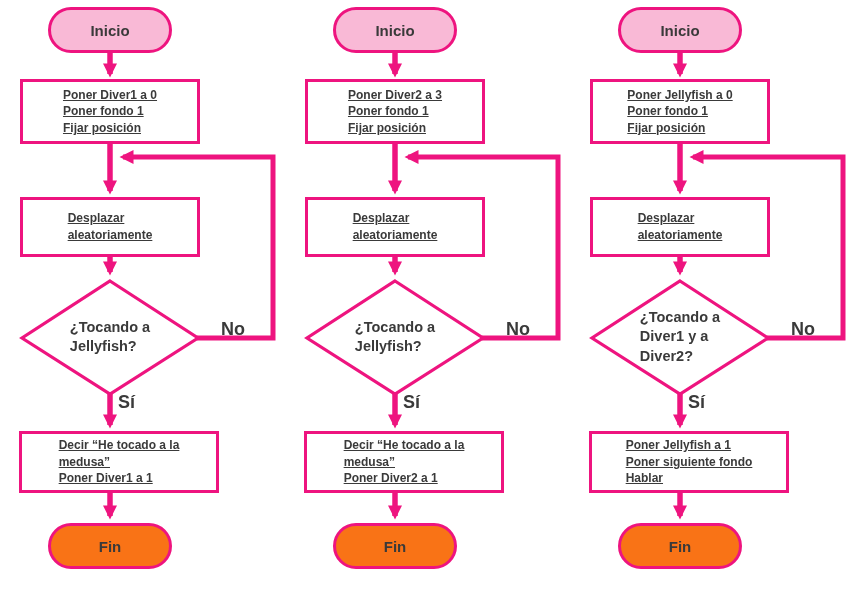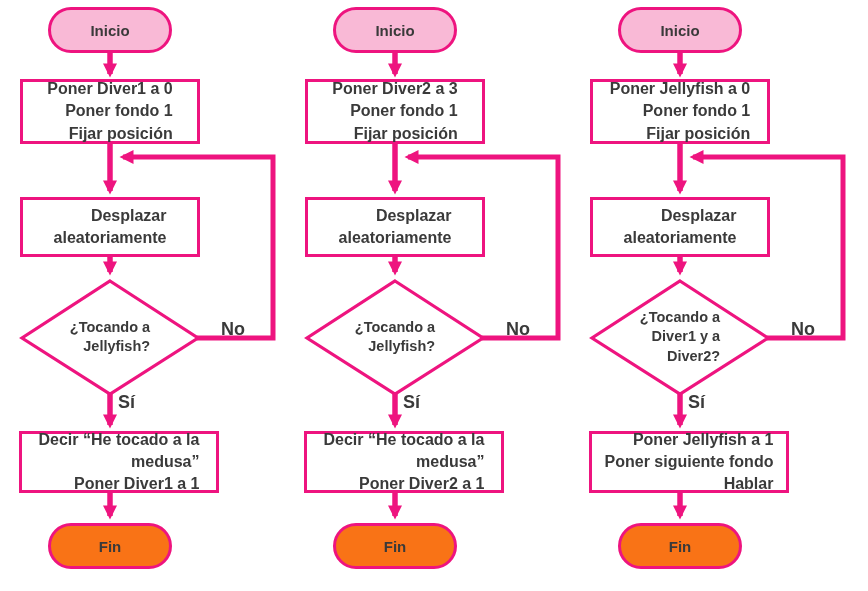--- a/index.html
+++ b/index.html
@@ -49,42 +49,43 @@
   }
   .c0 { left: 0; }
   .c1 { left: 285px; }
   .c2 { left: 570px; }
 
   .node {
     position: absolute;
     display: flex;
     align-items: center;
     justify-content: center;
-    text-align: right;
+    text-align: left;
     white-space: pre-line;
     color: var(--text);
     font-weight: 700;
   }
   .terminal {
     left: 48px;
     width: 124px;
     height: 46px;
     border: 3px solid var(--line);
     border-radius: 23px;
     background: #f97316;
     font-size: 15px;
   }
   .terminal.start { top: 7px; background: var(--fill_light); }
   .terminal.end   { top: 523px; }
 
   .process {
     border: 3px solid var(--line);
     background: #fff;
-    font-size: 16px;
+    font-size: 12px;
     line-height: 1.38;
+    text-decoration: underline;
   }
   .p1 { left: 20px; top: 79px;  width: 180px; height: 65px; }
   .p2 { left: 20px; top: 197px; width: 180px; height: 60px; }
   .p3 { left: 19px; top: 431px; width: 200px; height: 62px; }
 
   .decision-text {
     left: 30px; top: 299px;
     width: 160px; height: 76px;
     font-size: 14.5px;
     line-height: 1.34;

